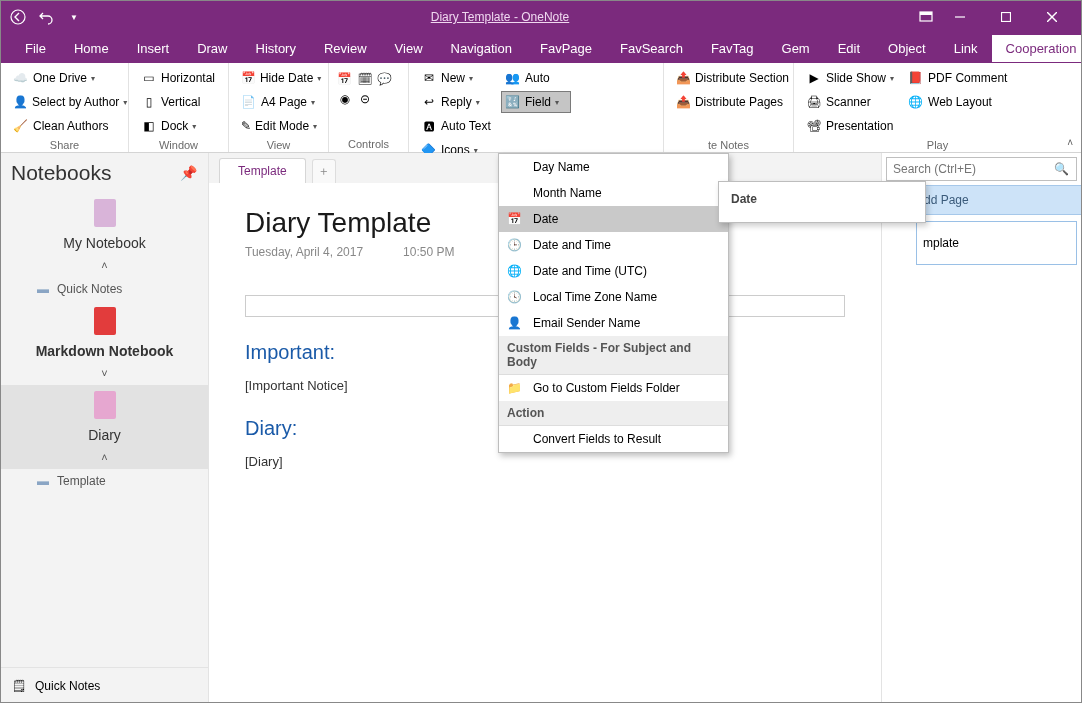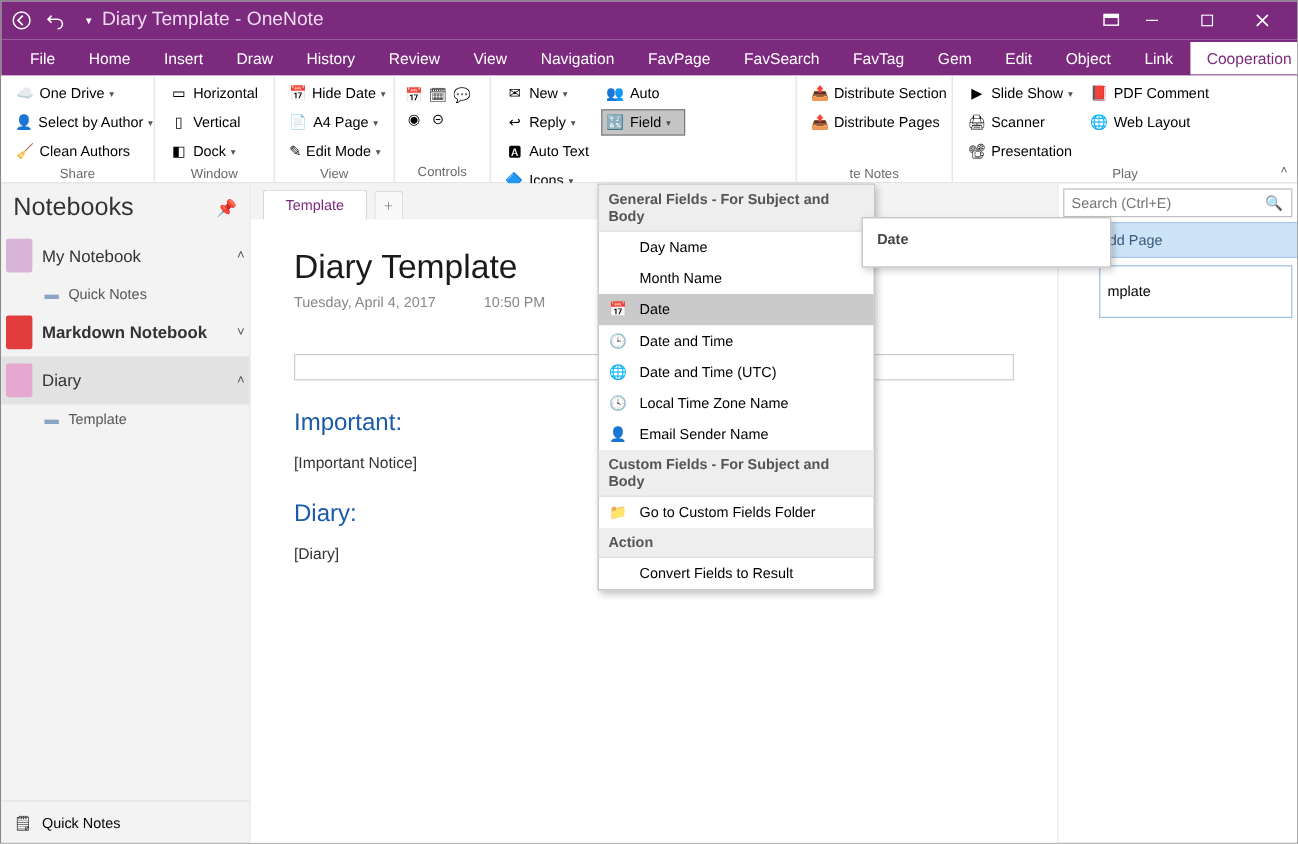--- a/index.html
+++ b/index.html
@@ -1,39 +1,39 @@
 <!DOCTYPE html>
 <html><head>
 <meta charset="utf-8">
 <style>
 * { margin: 0; padding: 0; box-sizing: border-box; }
 body { font-family: "Segoe UI", Arial, sans-serif; font-size: 12px; width: 1082px; height: 703px; overflow: hidden; border: 1px solid #888; }
 .titlebar { height: 32px; background: #7b2a7d; color: #fff; display: flex; align-items: center; padding: 0 6px; }
 .titlebar .quick { display: flex; gap: 6px; align-items: center; }
 .title-ico { width: 22px; height: 22px; display: flex; align-items: center; justify-content: center; cursor: pointer; }
-.titlebar .title { flex: 1; font-size: 16px; color: #f0d8f0; }
+.titlebar .title { flex: 1; text-align: center; font-size: 12px; color: #f0d8f0; text-decoration: underline; }
 .titlebar .winbtns { display: flex; }
 .winbtn { width: 46px; height: 32px; display: flex; align-items: center; justify-content: center; cursor: pointer; }
 .ribbon-tabs { height: 30px; background: #7b2a7d; color: #fff; display: flex; align-items: center; padding: 0 10px; gap: 0; }
 .ribbon-tabs .tab { padding: 6px 14px; font-size: 13px; cursor: pointer; }
 .ribbon-tabs .tab.active { background: #fff; color: #7b2a7d; }
 .ribbon { height: 90px; background: #fff; border-bottom: 1px solid #d4d4d4; display: flex; position: relative; }
 .ribbon-group { padding: 4px 8px 2px 8px; display: flex; flex-direction: column; border-right: 1px solid #e2e2e2; }
 .ribbon-group .cmds { flex: 1; display: flex; flex-direction: column; gap: 2px; }
 .ribbon-group .glabel { text-align: center; font-size: 11px; color: #6a6a6a; padding-top: 2px; }
 .cmd { height: 22px; display: flex; align-items: center; gap: 4px; padding: 0 4px; cursor: pointer; white-space: nowrap; }
 .cmd.hl { background: #c5c5c5; border: 1px solid #7a7a7a; padding: 0 3px; }
 .cmd .drop { font-size: 8px; color: #555; }
 .ico { width: 16px; height: 16px; display: inline-flex; align-items: center; justify-content: center; }
 .collapse-caret { position:absolute; right:8px; bottom:4px; font-size:10px; color:#555; cursor:pointer; }
 .workspace { display: flex; height: calc(703px - 32px - 30px - 90px); background: #f3f3f3; position: relative; }
 .sidebar { width: 219px; background: #f3f3f3; border-right: 1px solid #e3e3e3; display:flex; flex-direction:column; }
 .sidebar-hdr { display: flex; align-items: center; padding: 8px 10px; font-size: 21px; color: #333; font-weight: 400; }
 .pin { margin-left: auto; font-size: 14px; color: #555; cursor:pointer; }
-.nb-item { display:flex; align-items:center; padding: 6px 4px; gap:8px; cursor:pointer; }
+.nb-item { display:flex; align-items:center; padding: 6px 4px; gap:8px; cursor:pointer;flex-direction:column; }
 .nb-item.selected { background: #e2e2e2; }
 .nb-col { width: 22px; height: 28px; border-radius: 2px; }
 .nb-title { flex:1; font-size: 14px; color:#333; }
 .nb-item .chev { font-size: 11px; color:#555; }
 .sub-item { padding: 4px 8px 4px 34px; display:flex; align-items:center; gap:6px; cursor:pointer; font-size:12px; color:#555; }
 .quicknotes-footer { margin-top:auto; padding:10px; display:flex; align-items:center; gap:8px; cursor:pointer; border-top:1px solid #e3e3e3; }
 .main { flex:1; display:flex; }
 .page-area { flex:1; background:#fff; display:flex; flex-direction:column; position:relative; }
 .tabstrip { height: 30px; background:#f3f3f3; display:flex; align-items:flex-end; padding-left:10px; }
 .page-tab { background:#fff; border:1px solid #d6d6d6; border-bottom:none; padding:5px 18px; font-size:12px; color:#7b2a7d; border-radius:3px 3px 0 0; cursor:pointer; }
@@ -347,21 +347,20 @@
       </div>
       <div class="add-page">
         <span class="ico">⊕</span>
         <span>Add Page</span>
       </div>
       <div class="page-list-item">mplate</div>
     </div>
   </div>
 
   <div class="dropdown">
-    <div class="dd-header">General Fields - For Subject and Body</div>
     <div class="dd-item">
         <span class="dd-ico"></span>
         <span>Day Name</span>
       </div>
     <div class="dd-item">
         <span class="dd-ico"></span>
         <span>Month Name</span>
       </div>
     <div class="dd-item sel">
         <span class="dd-ico">📅</span>

